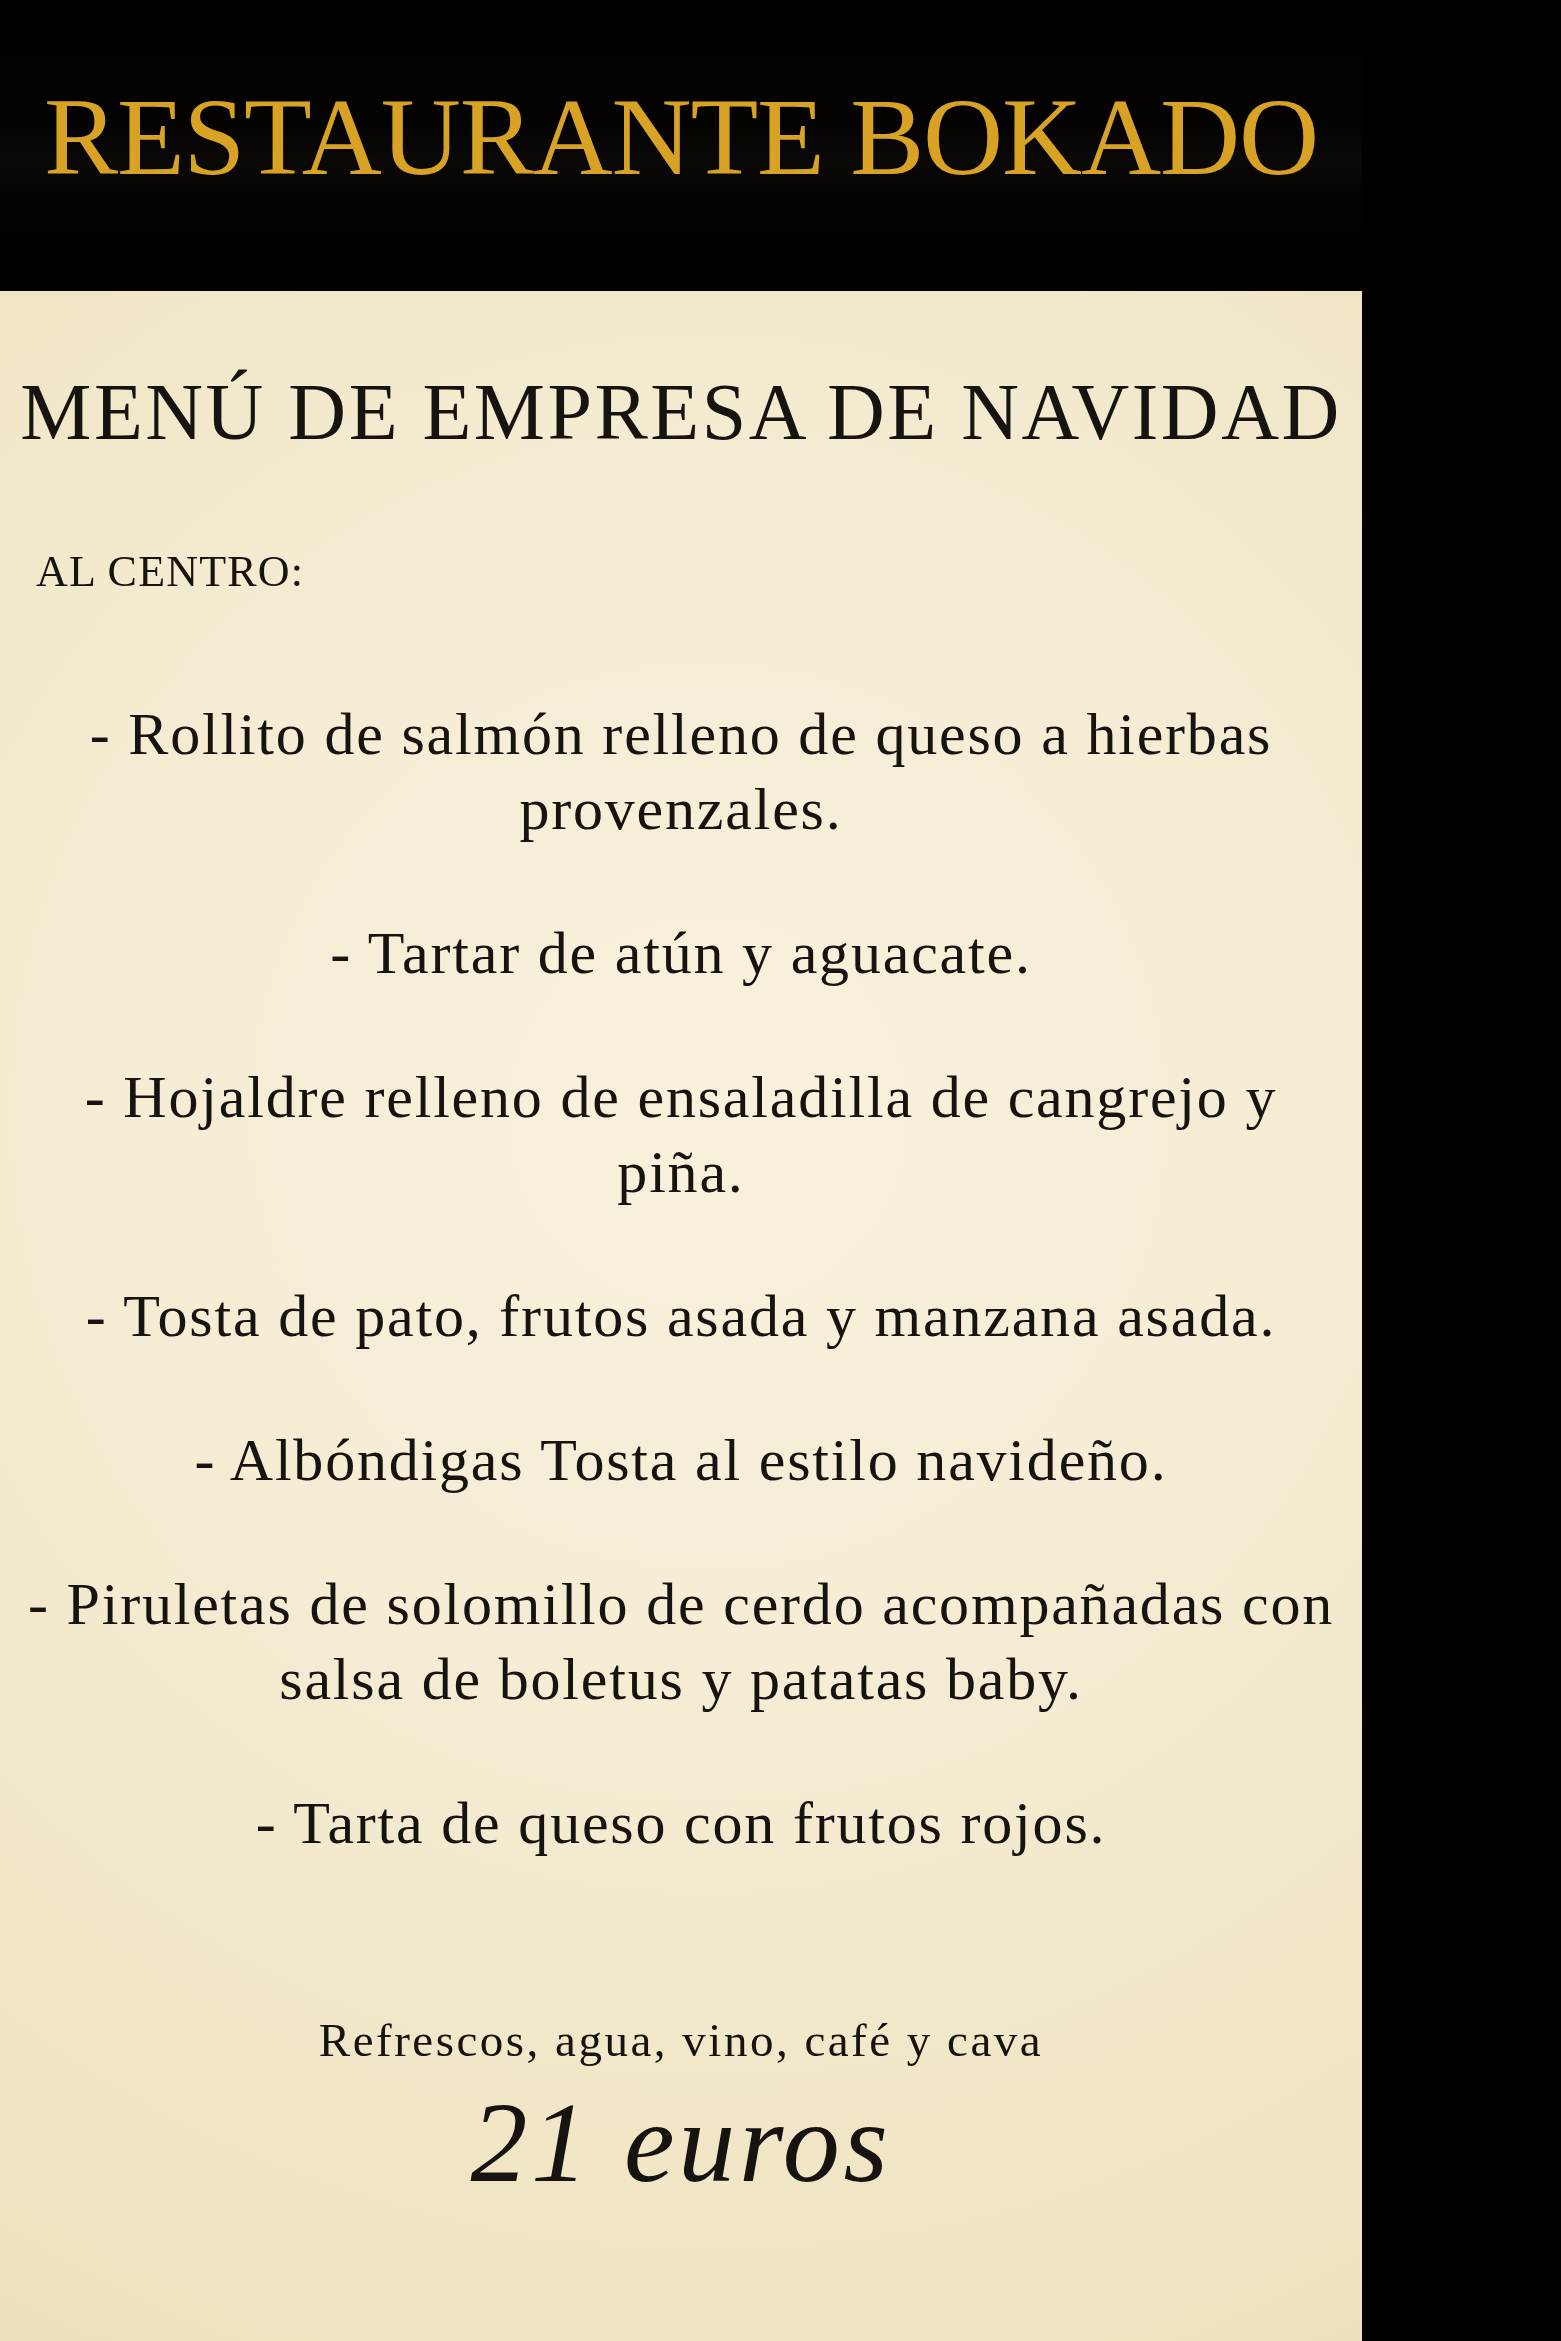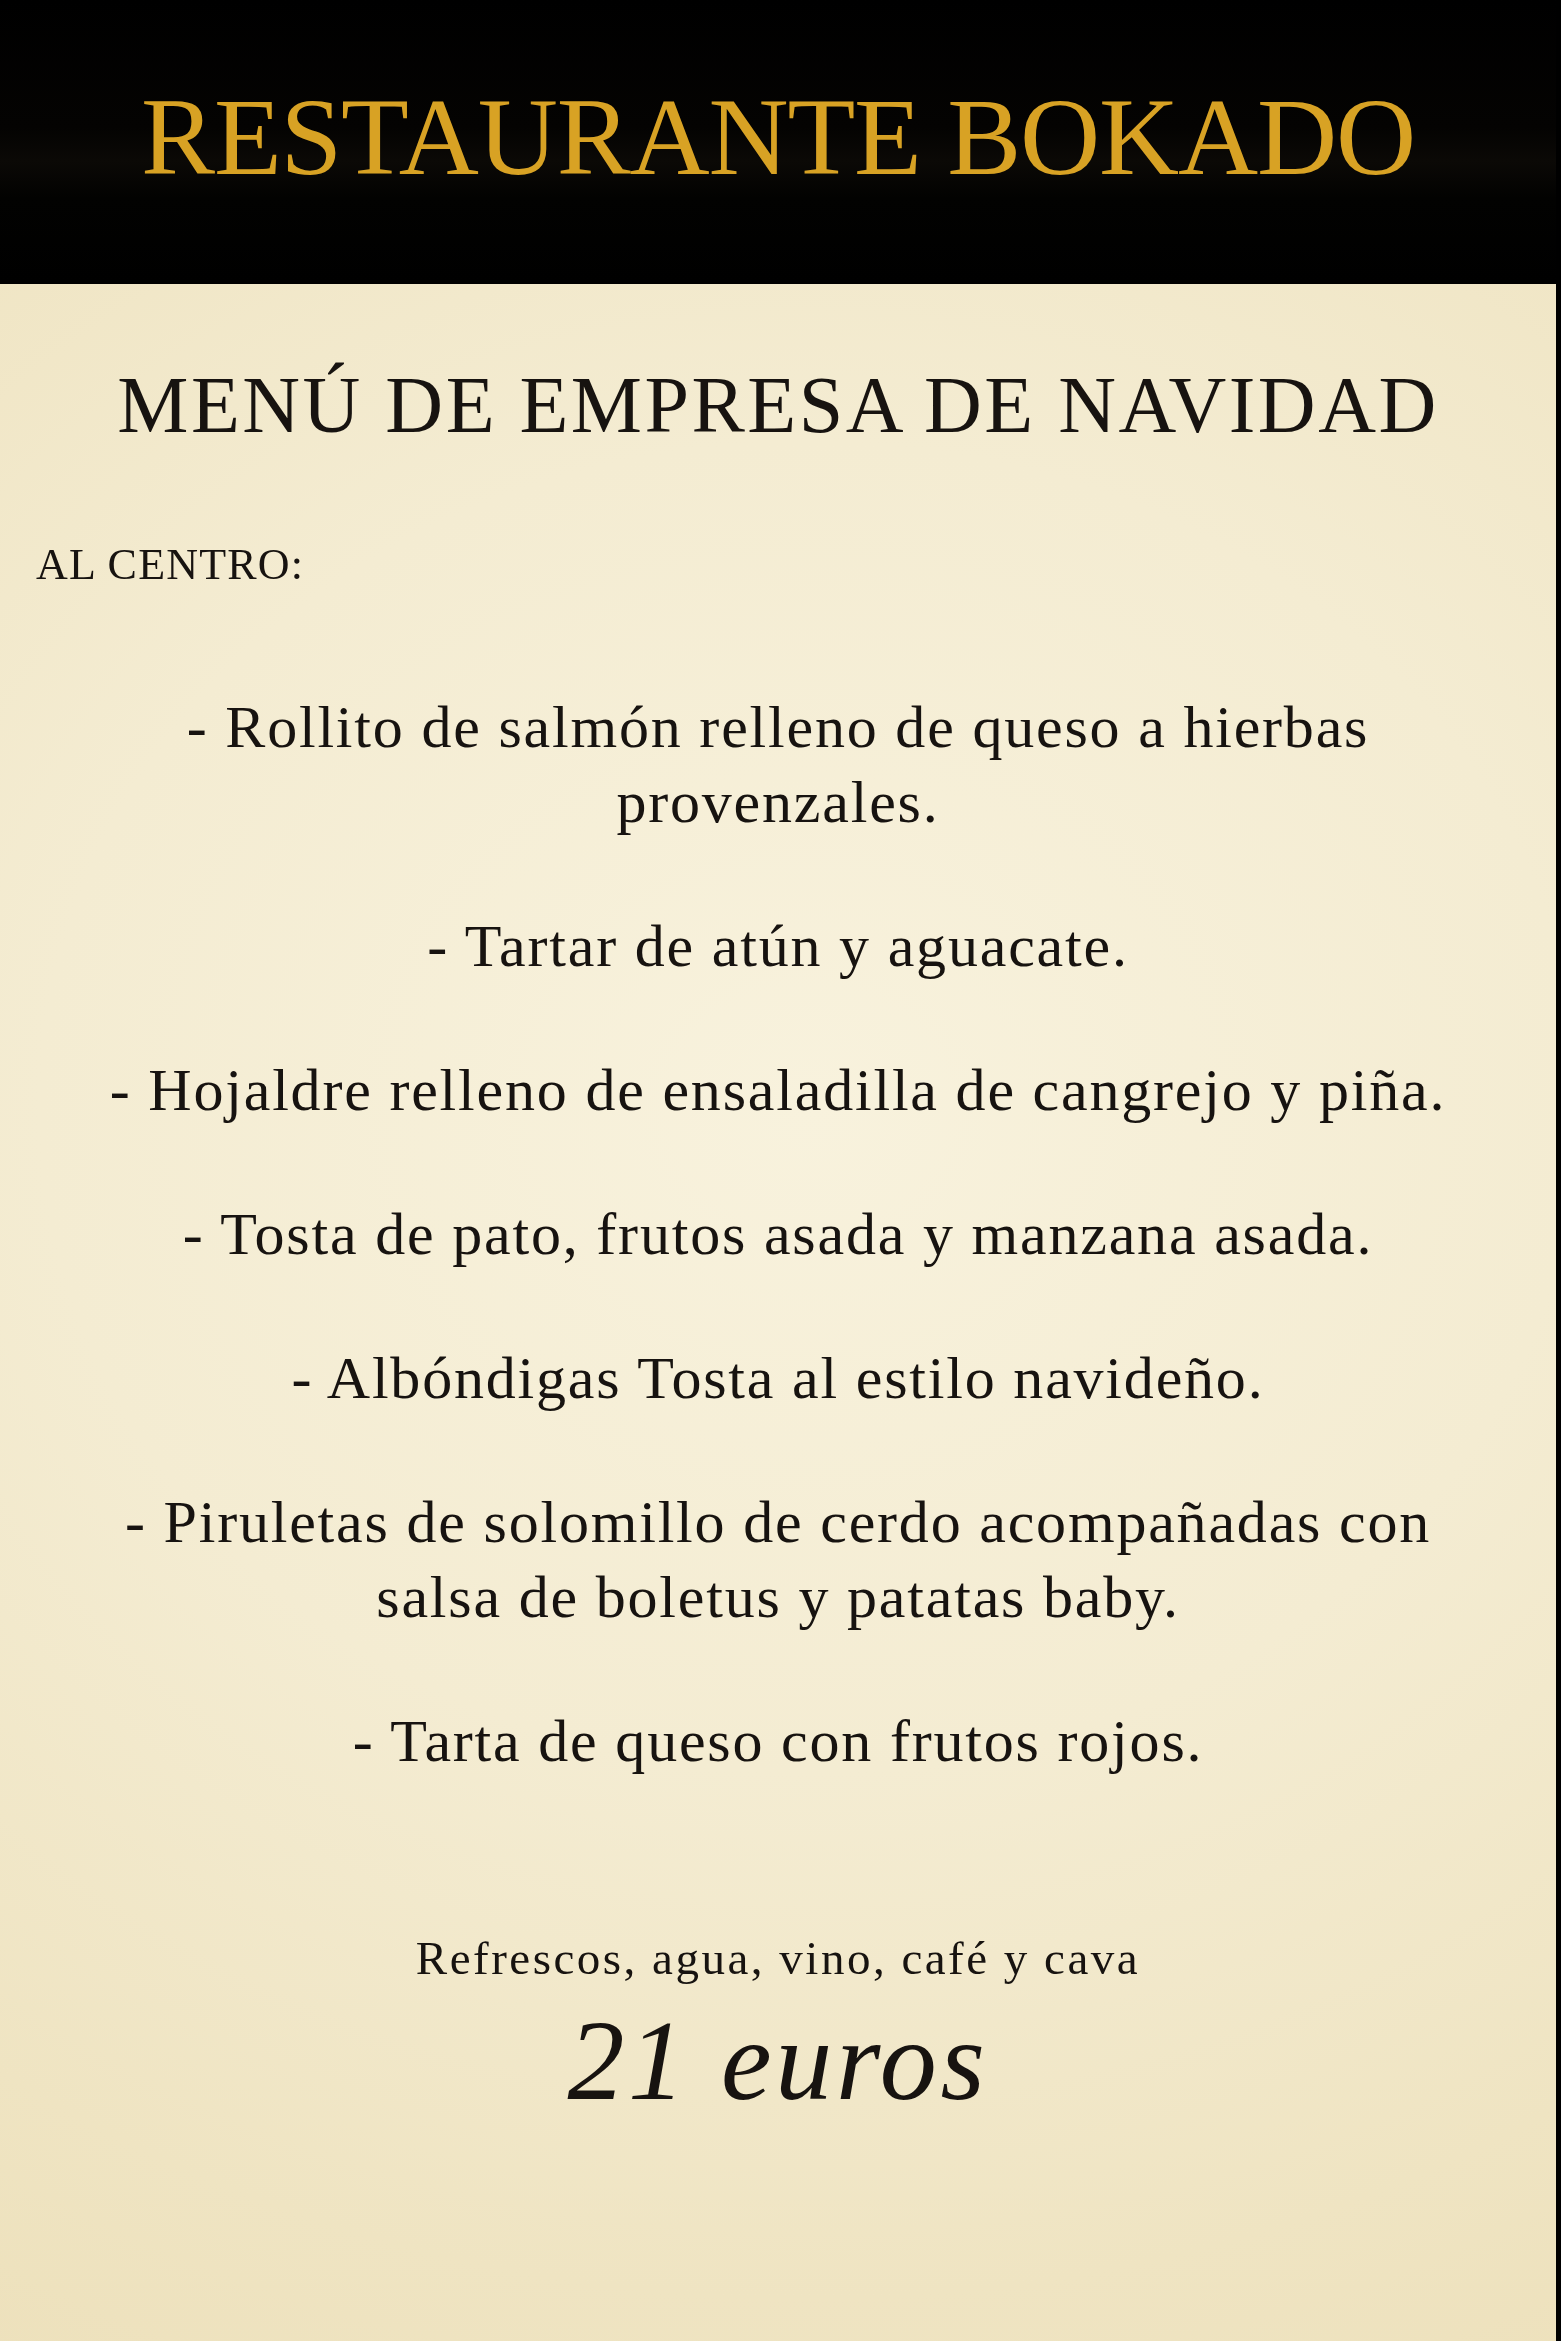--- a/index.html
+++ b/index.html
@@ -1,18 +1,18 @@
 <!DOCTYPE html>
 <html style="font-size:9.8px"><head>
 <meta charset="utf-8">
 <style>
   html, body { margin: 0; padding: 0; background: #000; }
   .page {
     position: relative;
-    width: 1556px;
+    width: 1362px;
     height: 2342px;
     overflow: hidden;
     font-family: "Liberation Serif", "DejaVu Serif", serif;
   }
 
   
   .hdr {
     width: 100%;
     height: 283px;
     background: linear-gradient(180deg, #000000 0%, #040302 45%, #0b0906 57%, #020201 70%, #000000 100%);
@@ -33,21 +33,21 @@
   .menu-body {
     width: 100%;
     height: 2059px;
     box-sizing: border-box;
     background: radial-gradient(ellipse 130% 85% at 52% 40%,
                 #f8f2dd 0%, #f4ecd2 38%, #efe4c2 68%, #ebddb4 100%);
     color: #171310;
     text-align: center;
   }
   .menu-title {
-    margin: 1px;
+    margin: 8px;
     padding-top: 81px;
     font-size: 80px;
     line-height: 1.0;
     font-weight: normal;
     letter-spacing: 2.5px;
     white-space: nowrap;
   }
   .section-label {
     margin-top: 98px;
     margin-left: 36px;

